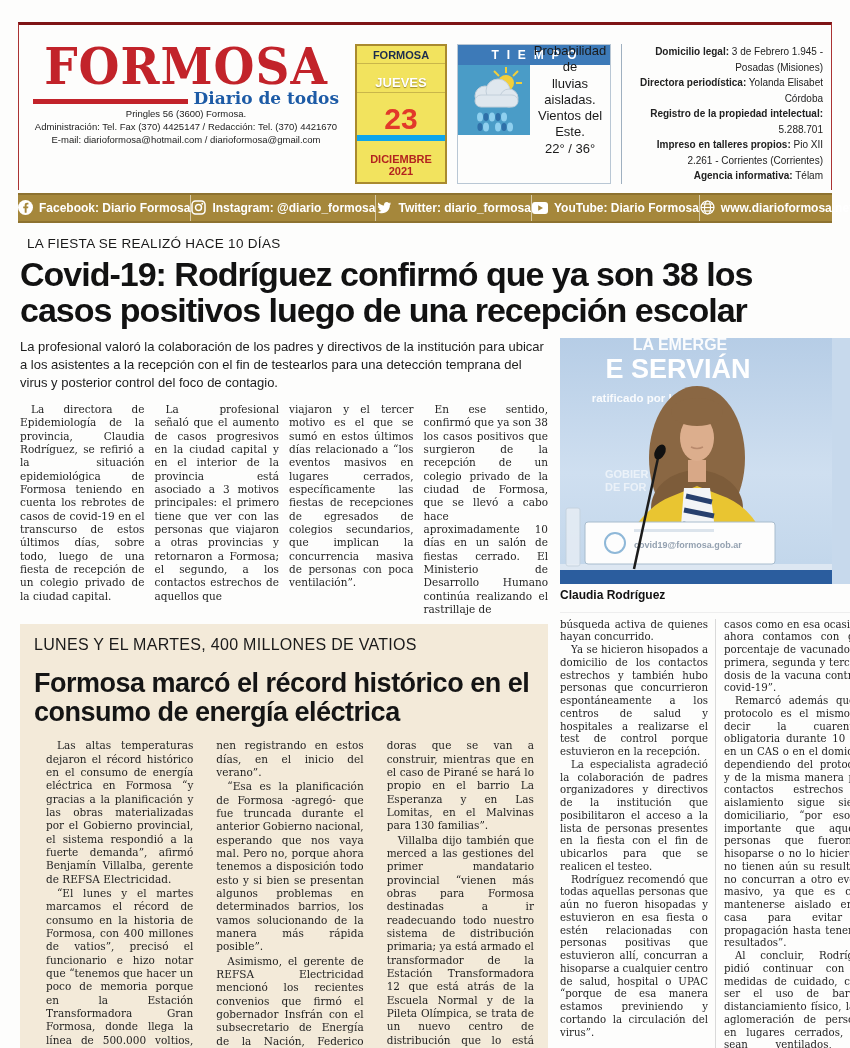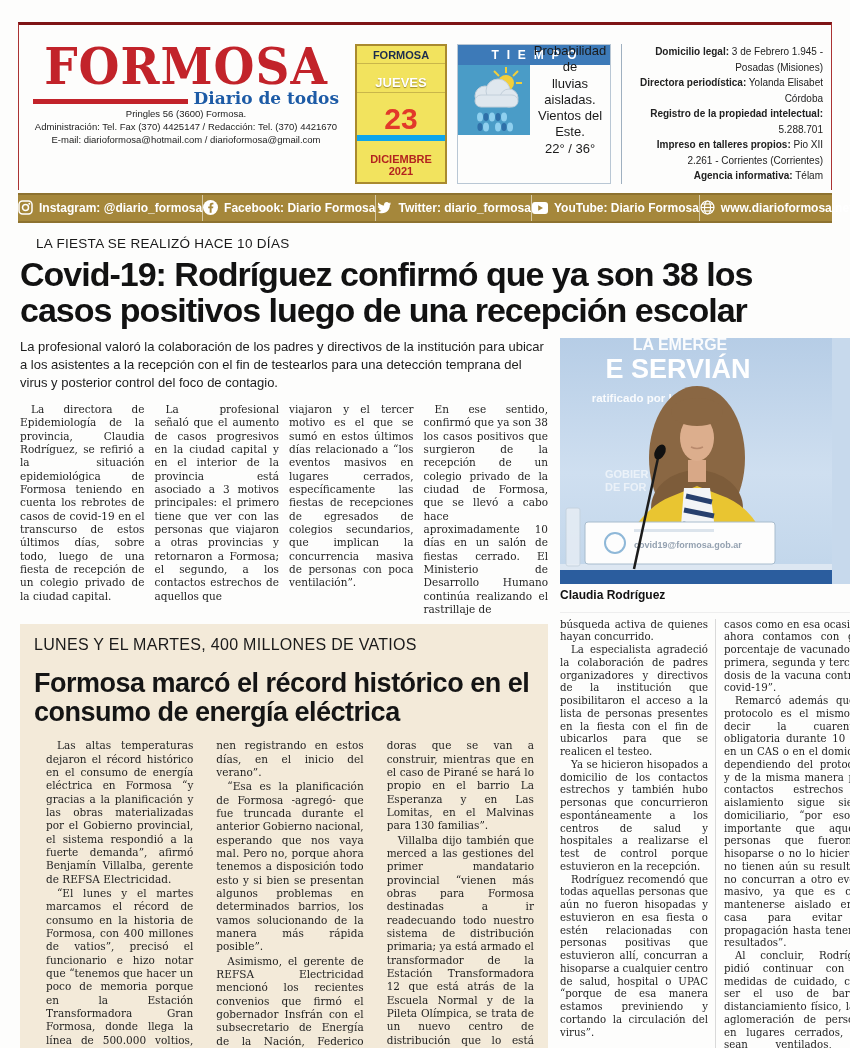--- a/index.html
+++ b/index.html
@@ -28,21 +28,21 @@
   .publisher { flex:1; text-align:right; font-size:10px; line-height:1.55; color:#222; border-left:1px solid #9fb0c0; padding-left:10px; align-self:center; }
   .publisher b { font-weight:bold; }
 
   
   .social-bar { margin-top:3px; height:30px; background:#a5873b; display:flex; border-top:2px solid #8d7230; border-bottom:2px solid #8d7230; }
   .social-cell { flex:1; display:flex; align-items:center; justify-content:center; gap:6px; color:#fff; font-weight:bold; font-size:12px; border-left:1px solid rgba(255,255,255,.55); white-space:nowrap; }
   .social-cell:first-child { border-left:none; }
   .social-cell svg { flex:none; }
 
   
-  .kicker { font-size:13.5px; color:#1a1a1a; letter-spacing:.3px; margin:13px 18px 5px; }
+  .kicker { font-size:13.5px; color:#1a1a1a; letter-spacing:.3px; margin:13px 9px 5px; }
   .headline1 { font-weight:bold; font-size:34px; letter-spacing:-1px; line-height:1.06; color:#121212; margin:0 2px 10px; }
   .row { display:flex; gap:12px; margin:0 2px; }
   .left { width:528px; flex:none; }
   .lede { font-size:13px; line-height:1.42; color:#1d1d1d; margin-bottom:10px; }
   .news p { font-family:"DejaVu Serif", serif; font-size:10.5px; line-height:1.27; color:#1f1f1f; text-align:justify; text-indent:11px; margin:0; }
   .news p.flush { text-indent:0; }
   .cols4 { display:flex; gap:10px; min-height:158px; }
   .s1col { flex:1; }
 
   
@@ -136,32 +136,32 @@
         <div class="pub-line"><b>Registro de la propiedad intelectual:</b><span> 5.288.701</span></div>
         <div class="pub-line"><b>Impreso en talleres propios:</b><span> Pio XII 2.261 - Corrientes (Corrientes)</span></div>
         <div class="pub-line"><b>Agencia informativa:</b><span> Télam</span></div>
       </div>
     </header>
   </div>
 
   <nav class="social-bar">
     <div class="social-cell">
       <svg width="15" height="15" viewBox="0 0 15 15">
+          <circle cx="7.5" cy="7.5" r="7.5" fill="#fff"></circle>
+          <path d="M8.6 12.8V8.2h1.5l.25-1.8H8.6V5.3c0-.5.2-.9.95-.9h.85V2.8c-.3 0-.8-.05-1.4-.05-1.4 0-2.3.8-2.3 2.35v1.3H5.2v1.8h1.5v4.6z" fill="#a5873b"></path>
+        </svg>
+      <span><b>Facebook:</b><span> Diario Formosa</span></span>
+    </div>
+    <div class="social-cell">
+      <svg width="15" height="15" viewBox="0 0 15 15">
           <rect x="1" y="1" width="13" height="13" rx="3.5" fill="none" stroke="#fff" stroke-width="1.5"></rect>
           <circle cx="7.5" cy="7.5" r="3" fill="none" stroke="#fff" stroke-width="1.5"></circle>
           <circle cx="11.3" cy="3.8" r="1" fill="#fff"></circle>
         </svg>
       <span><b>Instagram:</b><span> @diario_formosa</span></span>
-    </div>
-    <div class="social-cell">
-      <svg width="15" height="15" viewBox="0 0 15 15">
-          <circle cx="7.5" cy="7.5" r="7.5" fill="#fff"></circle>
-          <path d="M8.6 12.8V8.2h1.5l.25-1.8H8.6V5.3c0-.5.2-.9.95-.9h.85V2.8c-.3 0-.8-.05-1.4-.05-1.4 0-2.3.8-2.3 2.35v1.3H5.2v1.8h1.5v4.6z" fill="#a5873b"></path>
-        </svg>
-      <span><b>Facebook:</b><span> Diario Formosa</span></span>
     </div>
     <div class="social-cell">
       <svg width="16" height="14" viewBox="0 0 16 14">
           <path d="M15 2.3c-.5.2-1 .4-1.6.5.6-.4 1-.9 1.2-1.5-.5.3-1.1.6-1.8.7C12.3 1.4 11.6 1 10.8 1 9.2 1 8 2.3 8 3.8c0 .2 0 .4.1.6C5.7 4.3 3.7 3.2 2.3 1.5c-.2.4-.4.9-.4 1.4 0 1 .5 1.8 1.2 2.3-.5 0-.9-.1-1.3-.3v.1c0 1.4 1 2.5 2.2 2.8-.2.1-.5.1-.7.1-.2 0-.4 0-.5-.1.4 1.1 1.4 1.9 2.6 2-1 .7-2.2 1.2-3.5 1.2H1.6c1.2.8 2.7 1.3 4.3 1.3 5.2 0 8-4.3 8-8v-.4c.6-.4 1-.9 1.1-1.6z" fill="#fff"></path>
         </svg>
       <span><b>Twitter:</b><span> diario_formosa</span></span>
     </div>
     <div class="social-cell">
       <svg width="16" height="12" viewBox="0 0 16 12">
           <rect width="16" height="12" rx="3" fill="#fff"></rect>
@@ -269,22 +269,22 @@
               <ellipse cx="100" cy="114" rx="8" ry="5" fill="#111" transform="rotate(-62 100 114)"></ellipse>
               <rect x="6" y="170" width="14" height="58" rx="2" fill="#e8eef5" opacity=".8" stroke="#c3d0dc"></rect>
             </g>
           </svg>
         </figure>
         <figcaption class="photo-cap">Claudia Rodríguez</figcaption>
 
         <div class="contcols news">
           <div class="ccol">
               <p class="flush">búsqueda activa de quienes hayan concurrido.</p>
+              <p>Ya se hicieron hisopados a domicilio de los contactos estrechos y también hubo personas que concurrieron espontáneamente a los centros de salud y hospitales a realizarse el test de control porque estuvieron en la recepción.</p>
               <p>La especialista agradeció la colaboración de padres organizadores y directivos de la institución que posibilitaron el acceso a la lista de personas presentes en la fiesta con el fin de ubicarlos para que se realicen el testeo.</p>
-              <p>Ya se hicieron hisopados a domicilio de los contactos estrechos y también hubo personas que concurrieron espontáneamente a los centros de salud y hospitales a realizarse el test de control porque estuvieron en la recepción.</p>
               <p>Rodríguez recomendó que todas aquellas personas que aún no fueron hisopadas y estuvieron en esa fiesta o estén relacionadas con personas positivas que estuvieron allí, concurran a hisoparse a cualquier centro de salud, hospital o UPAC “porque de esa manera estamos previniendo y cortando la circulación del virus”.</p>
             </div>
           <div class="ccol">
               <p class="flush">casos como en esa ocasión y ahora contamos con gran porcentaje de vacunados en primera, segunda y terceras dosis de la vacuna contra el covid-19”.</p>
               <p>Remarcó además que el protocolo es el mismo, es decir la cuarentena obligatoria durante 10 días en un CAS o en el domicilio, dependiendo del protocolo, y de la misma manera para contactos estrechos el aislamiento sigue siendo domiciliario, “por eso es importante que aquellas personas que fueron a hisoparse o no lo hicieron y no tienen aún su resultado, no concurran a otro evento masivo, ya que es clave mantenerse aislado en la casa para evitar la propagación hasta tener los resultados”.</p>
               <p>Al concluir, Rodríguez pidió continuar con las medidas de cuidado, como ser el uso de barbijo, distanciamiento físico, la no aglomeración de personas en lugares cerrados, que sean ventilados, no compartir mate tereré o vasos y “también es importante vacunarnos, no solo completar el esquema de vacunación, sino iniciarlo para quienes aún no lo hayan hecho”.</p>
             </div>
         </div>
       </aside>
     </div>

